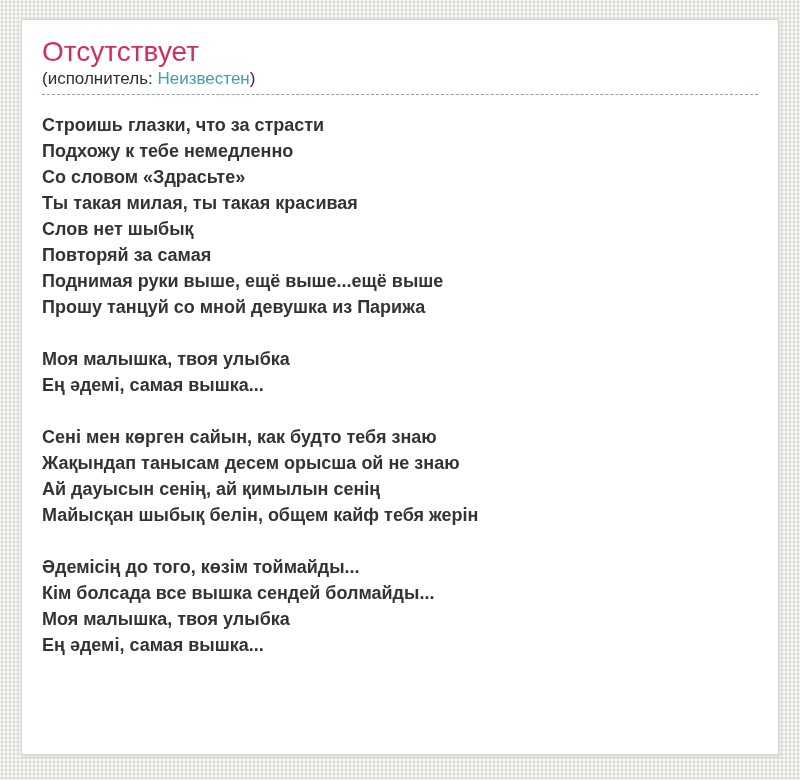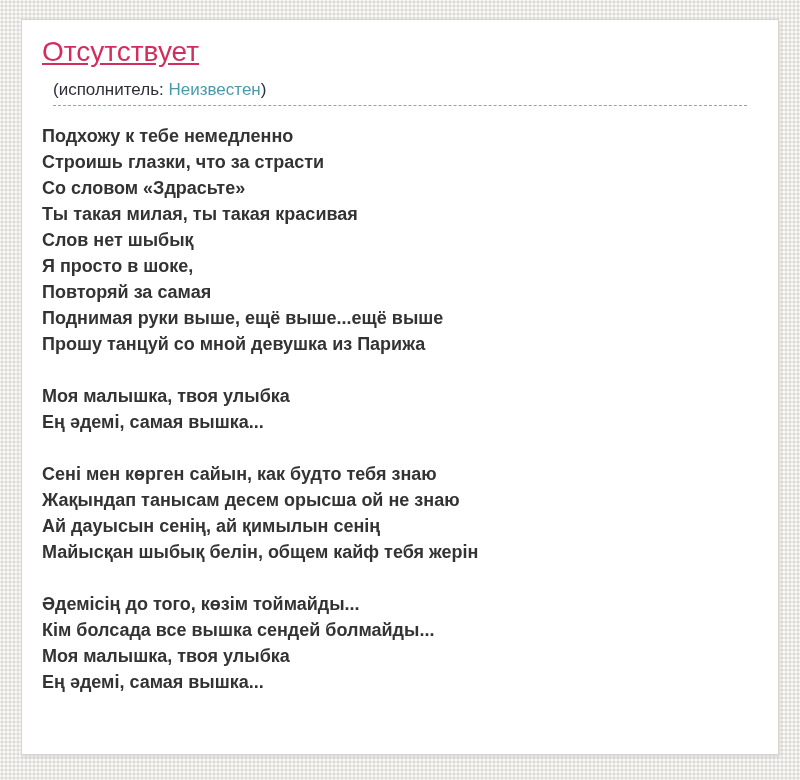--- a/index.html
+++ b/index.html
@@ -24,24 +24,23 @@
     width: 758px;
     min-height: 736px;
     padding: 16px 20px 28px 20px;
   }
   .song-title {
     margin: 0;
     font-size: 28px;
     line-height: 1.15;
     font-weight: 400;
     color: var(--title-color, #d22e5d);
-    text-decoration: underline;
   }
   .subtitle {
-    margin: 11px;
+    margin: 0;
     padding: 1px 0 5px 0;
     font-size: 17px;
     color: var(--subtitle-color, #2e2e38);
     border-bottom: 1px dashed var(--separator-color, #8fa3b5);
   }
   .artist-link {
     color: var(--link-color, #4a9aaa);
     text-decoration: none;
     cursor: pointer;
   }
@@ -57,26 +56,25 @@
 </style>
 </head>
 <body>
 
 <div class="card">
   <h1 class="song-title">Отсутствует</h1>
   <div class="subtitle">
     <span>(исполнитель: </span><a class="artist-link">Неизвестен</a><span>)</span>
   </div>
   <div class="lyrics">
+      <div class="lyric-line">Строишь глазки, что за страсти</div>
       <div class="lyric-line">Подхожу к тебе немедленно</div>
-      <div class="lyric-line">Строишь глазки, что за страсти</div>
       <div class="lyric-line">Со словом «Здрасьте»</div>
       <div class="lyric-line">Ты такая милая, ты такая красивая</div>
       <div class="lyric-line">Слов нет шыбық</div>
-      <div class="lyric-line">Я просто в шоке,</div>
       <div class="lyric-line">Повторяй за самая</div>
       <div class="lyric-line">Поднимая руки выше, ещё выше...ещё выше</div>
       <div class="lyric-line">Прошу танцуй со мной девушка из Парижа</div>
       <div class="lyric-line"></div>
       <div class="lyric-line">Моя малышка, твоя улыбка</div>
       <div class="lyric-line">Ең әдемі, самая вышка...</div>
       <div class="lyric-line"></div>
       <div class="lyric-line">Сені мен көрген сайын, как будто тебя знаю</div>
       <div class="lyric-line">Жақындап танысам десем орысша ой не знаю</div>
       <div class="lyric-line">Ай дауысын сенің, ай қимылын сенің</div>

